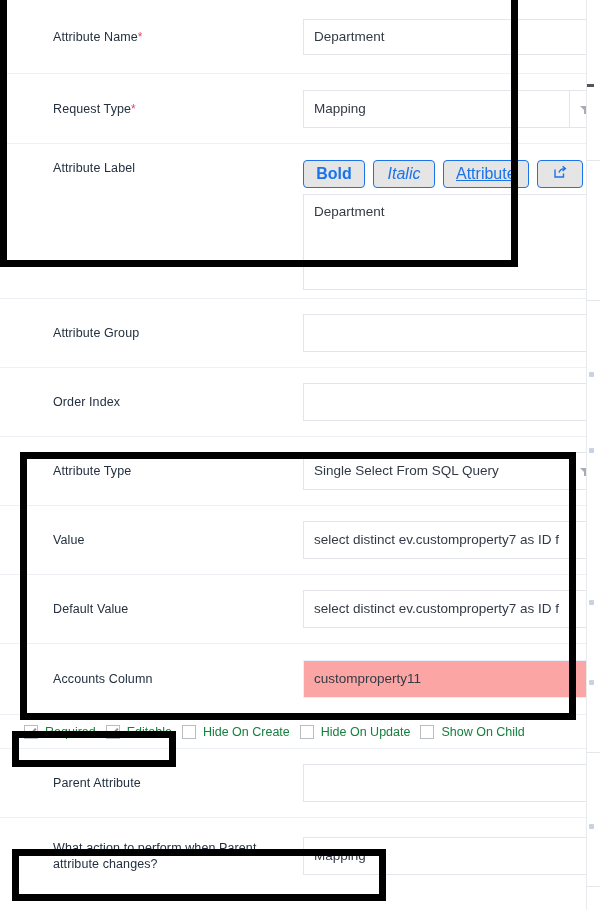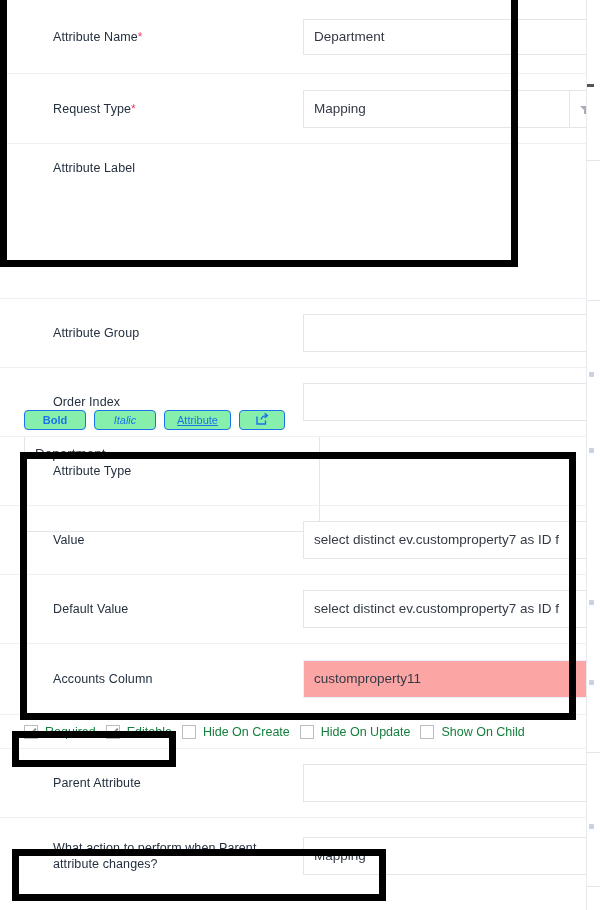--- a/index.html
+++ b/index.html
@@ -143,30 +143,30 @@
     background: #a9adb3;
   }
 
   
   .rt-toolbar {
     display: flex;
     gap: 8px;
     margin-bottom: 6px;
   }
   .rt-btn {
-    height: 20px;
+    height: 28px;
     min-width: 62px;
     border: 1px solid #1a73e8;
     border-radius: 4px;
     color: #1a73e8;
-    font-size: 11px;
+    font-size: 16px;
     display: flex;
     align-items: center;
     justify-content: center;
-    background: #86efac;
+    background: #e5e5e5;
     padding: 0 12px;
   }
   .rt-btn.bold { font-weight: bold; }
   .rt-btn.italic { font-style: italic; }
   .rt-btn.underline { text-decoration: underline; }
   .rt-btn.icon-btn { min-width: 46px; padding: 0; }
 
   .rt-area {
     width: 296px;
     height: 96px;
@@ -249,21 +249,21 @@
           <span class="caret-cell">
             <span class="caret">
                 <i class="t"></i>
                 <i class="s"></i>
               </span>
           </span>
         </div>
       </div>
     </div>
 
-    <div class="row" style="height:155px; padding-top:16px;flex-direction:column;">
+    <div class="row" style="height:155px; padding-top:16px;">
       <div class="label"><span>Attribute Label</span></div>
       <div class="field">
         <div class="rt-toolbar">
           <div class="rt-btn bold">Bold</div>
           <div class="rt-btn italic">Italic</div>
           <div class="rt-btn underline">Attribute</div>
           <div class="rt-btn icon-btn">
             <span>
               <svg width="16" height="16" viewBox="0 0 16 16" fill="none" stroke="#1a73e8" stroke-width="1.4">
                 <path d="M3 5.5 V13 H11.5 V9.5"></path>
@@ -286,20 +286,31 @@
 
     <div class="row" style="height:69px; align-items:center;">
       <div class="label"><span>Order Index</span></div>
       <div class="field">
         <div class="txtbox tall"></div>
       </div>
     </div>
 
     <div class="row" style="height:69px; align-items:center;">
       <div class="label"><span>Attribute Type</span></div>
+      <div class="field">
+        <div class="selectbox">
+          <span>Single Select From SQL Query</span>
+          <span class="caret-cell">
+            <span class="caret">
+                <i class="t"></i>
+                <i class="s"></i>
+              </span>
+          </span>
+        </div>
+      </div>
     </div>
 
     <div class="row" style="height:69px; align-items:center;">
       <div class="label"><span>Value</span></div>
       <div class="field">
         <div class="txtbox tall">select distinct ev.customproperty7 as ID f</div>
       </div>
     </div>
 
     <div class="row" style="height:69px; align-items:center;">

